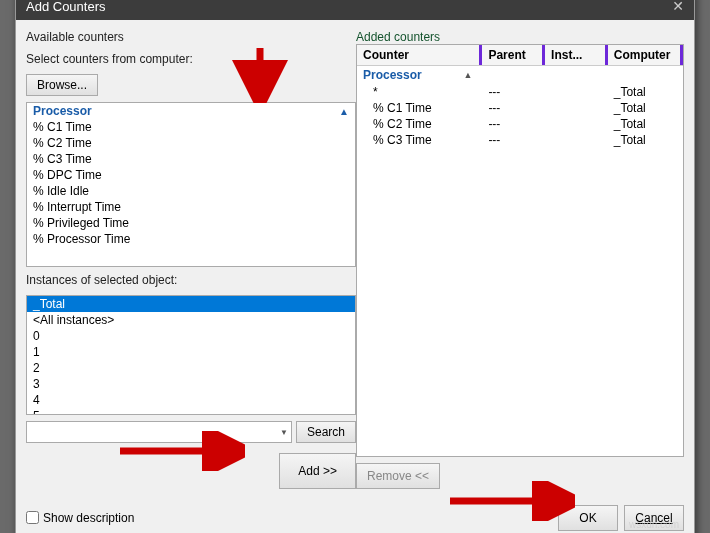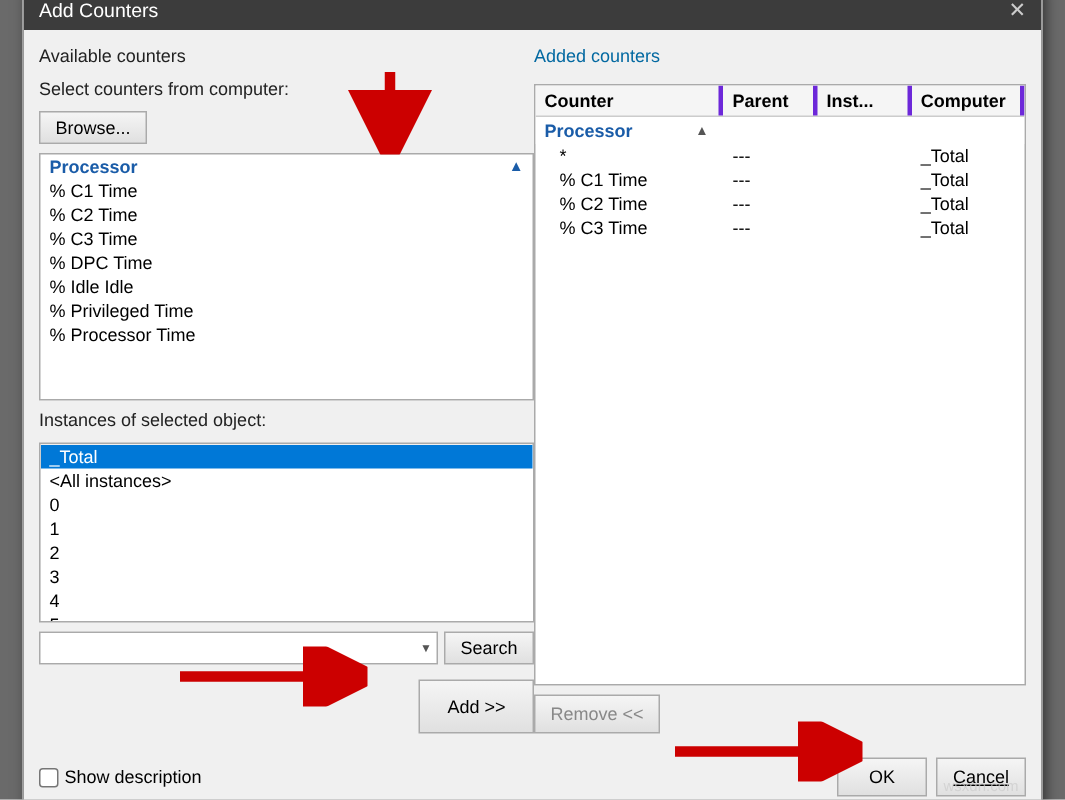--- a/index.html
+++ b/index.html
@@ -164,29 +164,29 @@
       margin-top: 4px;
     }
     .bottom-row {
       display: flex;
       align-items: center;
       justify-content: space-between;
       padding: 6px 10px 10px 10px;
     }
     .show-desc {
       display: flex;
-      align-items: center;
+      align-items: flex-start;
       gap: 4px;
       font-size: 12px;
     }
     
     .added-counters-label {
       font-size: 12px;
-      color: #0369a1;
-      margin-bottom: 12px;
+      color: #14532d;
+      margin-bottom: 0;
     }
     .counter-table {
       border: 1px solid #aaa;
       background: #fff;
       flex: 1;
       overflow-y: auto;
       min-height: 340px;
     }
     .counter-table-header {
       display: grid;
@@ -278,20 +278,21 @@
         <div class="listbox listbox-counters">
           <div class="list-item category">
             <span>Processor</span>
             <span class="chevron">▲</span>
           </div>
           <div class="list-item">% C1 Time</div>
           <div class="list-item">% C2 Time</div>
           <div class="list-item">% C3 Time</div>
           <div class="list-item">% DPC Time</div>
           <div class="list-item">% Idle Idle</div>
+          <div class="list-item">% Interrupt Time</div>
           <div class="list-item">% Privileged Time</div>
           <div class="list-item">% Processor Time</div>
         </div>
 
         <div class="section-label">Instances of selected object:</div>
 
         <div class="listbox listbox-instances">
           <div class="list-item selected">_Total</div>
           <div class="list-item">&lt;All instances&gt;</div>
           <div class="list-item">0</div>

